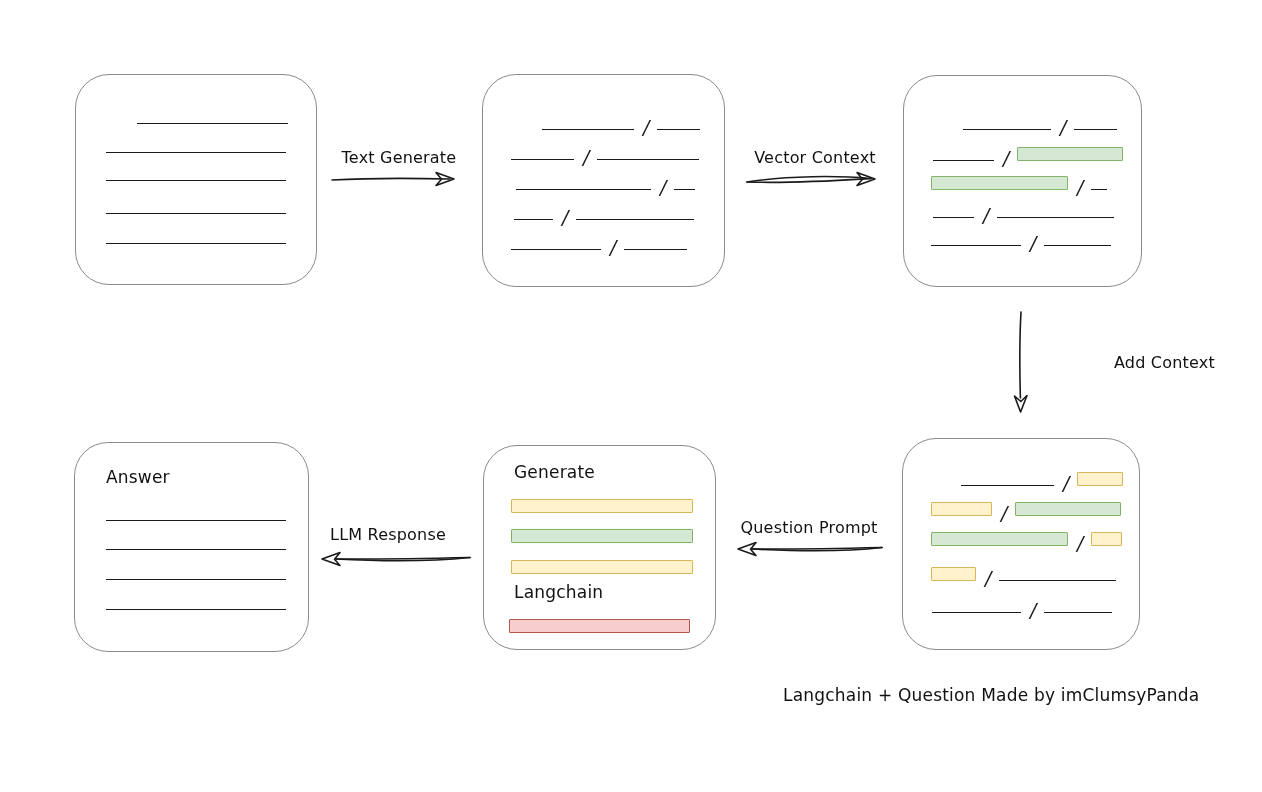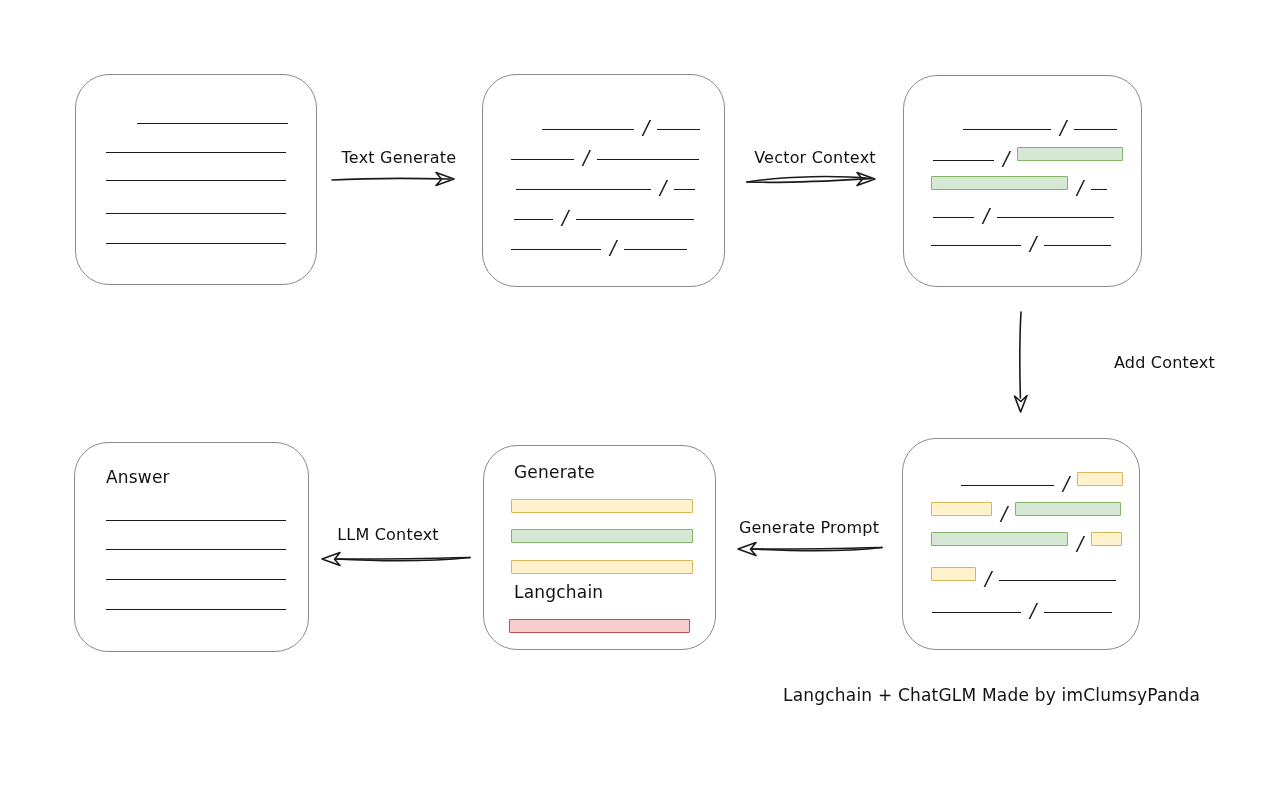--- a/index.html
+++ b/index.html
@@ -233,29 +233,29 @@
     <path d="M4,16 C50,17.5 95,14.5 128,12.5"></path>
     <path d="M114,6.5 L132,13 L114,19.5 L119.5,13.3 Z"></path>
   </svg>
 
   <div class="arrow-label" style="left:1072px; top:353px; text-align:right;margin-left:42px;">Add Context</div>
   <svg class="arrow-svg" style="left:1007px; top:308px;" width="28" height="110" viewBox="0 0 28 110">
     <path d="M14,4 C12.2,35 12.8,68 13.4,90"></path>
     <path d="M7.5,88 L13.6,104 L20,87.5 L13.8,93.5 Z"></path>
   </svg>
 
-  <div class="arrow-label" style="left:733px; top:518px; width:152px;">Generate Prompt</div>
+  <div class="arrow-label" style="left:733px; top:518px; width:152px;">Question Prompt</div>
   <svg class="arrow-svg" style="left:730px; top:536px;" width="156" height="26" viewBox="0 0 156 26">
     <path d="M152,11.5 C110,16.5 60,15 22,13"></path>
     <path d="M152,11.5 C110,12.5 60,13.2 22,13"></path>
     <path d="M26,6.5 L8,13 L26,19.5 L20.5,13.3 Z"></path>
   </svg>
 
-  <div class="arrow-label" style="left:318px; top:525px; width:140px;">LLM Context</div>
+  <div class="arrow-label" style="left:318px; top:525px; width:140px;">LLM Response</div>
   <svg class="arrow-svg" style="left:312px; top:546px;" width="162" height="26" viewBox="0 0 162 26">
     <path d="M158,11.5 C115,16 62,15 24,13"></path>
     <path d="M158,11.5 C115,12.5 62,13.2 24,13"></path>
     <path d="M28,6.5 L10,13 L28,19.5 L22.5,13.3 Z"></path>
   </svg>
 
-  <div class="caption" style="left:783px; top:685px;">Langchain + ChatGLM Made by imClumsyPanda</div>
+  <div class="caption" style="left:783px; top:685px;">Langchain + Question Made by imClumsyPanda</div>
 
 </div>
 
 </body></html>

